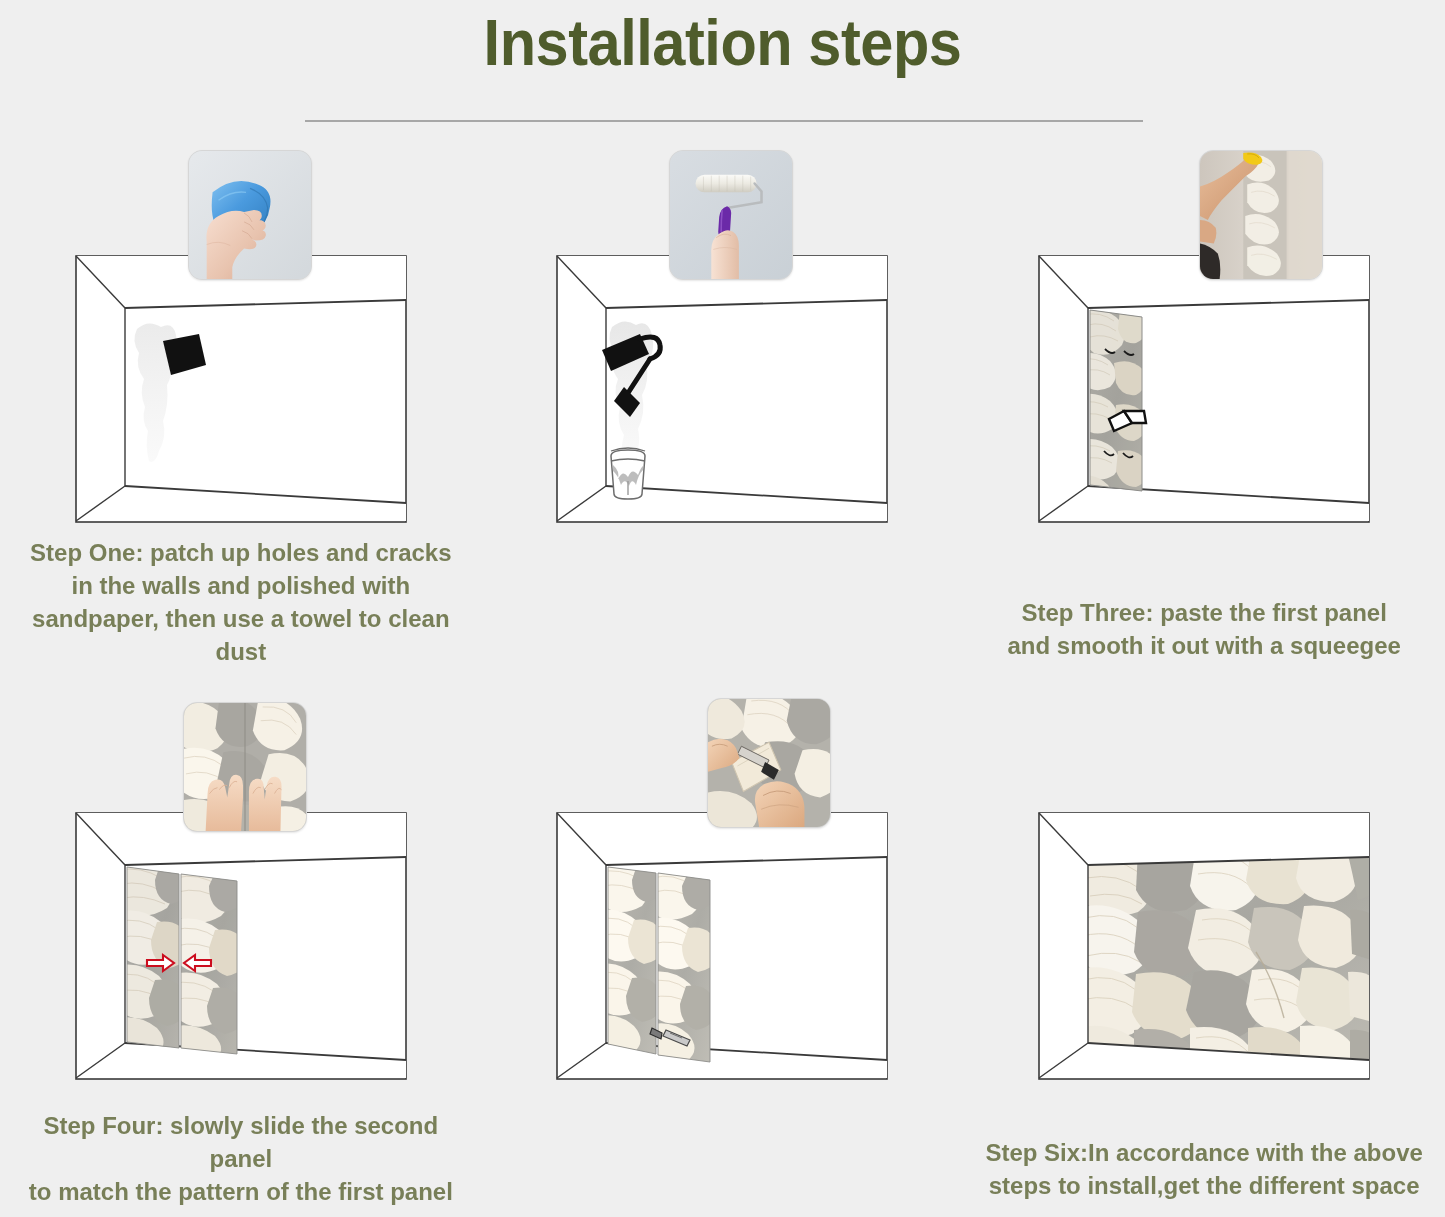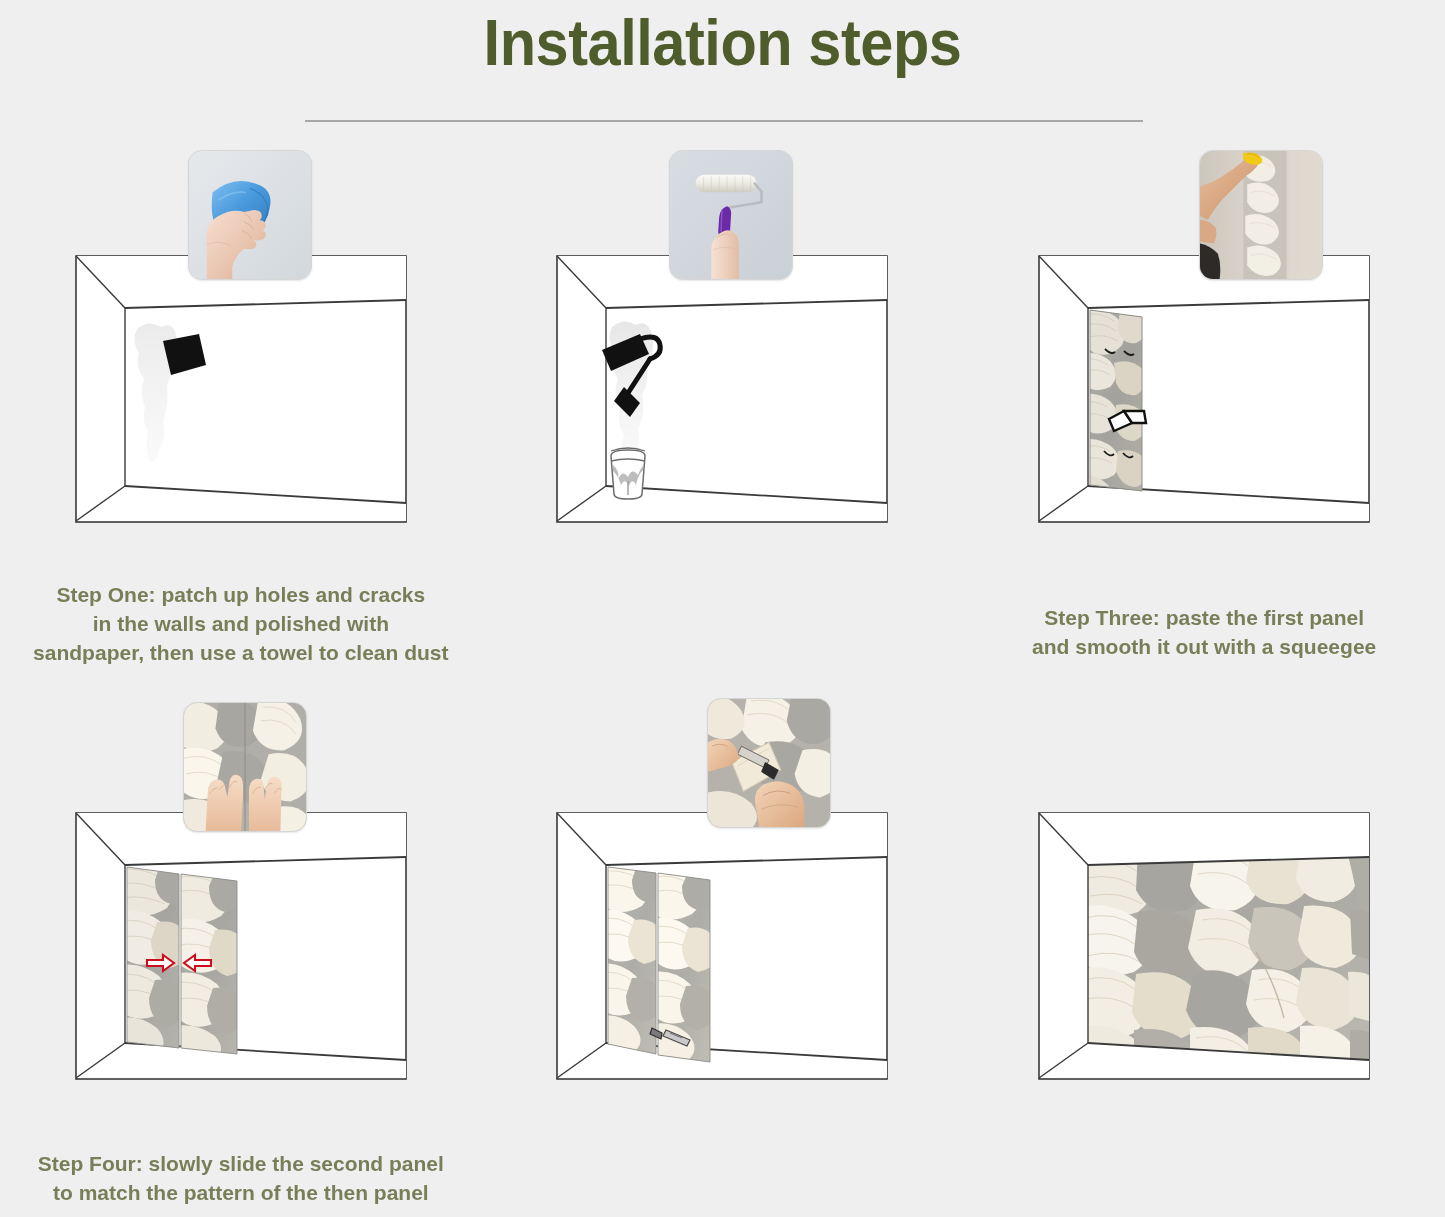--- a/index.html
+++ b/index.html
@@ -85,21 +85,21 @@
   .photo-inset.p5 { left: 50%; margin-left: -15px; top: 8px; }
 
   .photo-svg { display:block; width: 100%; height: 100%; }
 
   
   .step-caption {
     position: absolute;
     left: 0; right: 0;
     bottom: 22px;
     text-align: center;
-    font-size: 21px;
+    font-size: 24px;
     font-weight: bold;
     color: #787f58;
     line-height: 1.38;
     padding: 0 10px;
     white-space: pre-line;
   }
   .step-cell.c3 .step-caption,
   .step-cell.c6 .step-caption { bottom: 28px; }
   .step-cell.c2 .step-caption { bottom: 14px; }
 </style>
@@ -493,21 +493,21 @@
 
         <path d="M66 130 L66 90 Q66 78 74 77 Q81 76 81 86 L82 98 L84 84
                  Q86 74 93 75 Q100 76 99 88 L98 130 Z" fill="url(#sking4)"></path>
         <path d="M70 92 Q74 84 78 86" stroke="#dcb296" stroke-width="0.9" fill="none"></path>
         <path d="M82 88 Q86 80 90 82" stroke="#dcb296" stroke-width="0.9" fill="none"></path>
         <path d="M92 92 Q96 84 99 88" stroke="#dcb296" stroke-width="0.9" fill="none"></path>
       </svg>
     </div>
 
     <div class="step-caption">Step Four: slowly slide the second panel
-to match the pattern of the then panel</div>
+to match the pattern of the first panel</div>
   </div>
 
   <div class="step-cell c5">
     <div class="room-wrap r2">
       <svg class="room-svg" viewBox="0 0 332 268">
         <defs>
           <linearGradient id="wpbase5" x1="0" y1="0" x2="1" y2="1">
             <stop offset="0%" stop-color="#bcbab3"></stop>
             <stop offset="50%" stop-color="#adaca6"></stop>
             <stop offset="100%" stop-color="#c1bfb7"></stop>
@@ -681,15 +681,17 @@
             <path d="M218 140 Q236 168 246 206" stroke="#b9ae97" stroke-width="1.4" fill="none" opacity="0.8"></path>
           </g>
           <rect x="48" y="42" width="286" height="210" fill="#8d8b86" opacity="0.05"></rect>
         </g>
         <path d="M50 53 L331 45" stroke="#3a3a3a" stroke-width="1.8" fill="none"></path>
         <path d="M50 231 L331 248" stroke="#3a3a3a" stroke-width="1.8" fill="none"></path>
         <path d="M50 53 L50 231" stroke="#3a3a3a" stroke-width="1.4" fill="none"></path>
       </svg>
     </div>
 
+    <div class="step-caption">Step Six:In accordance with the above
+steps to install,get the different space</div>
   </div>
 
 </div>
 
 </body></html>

